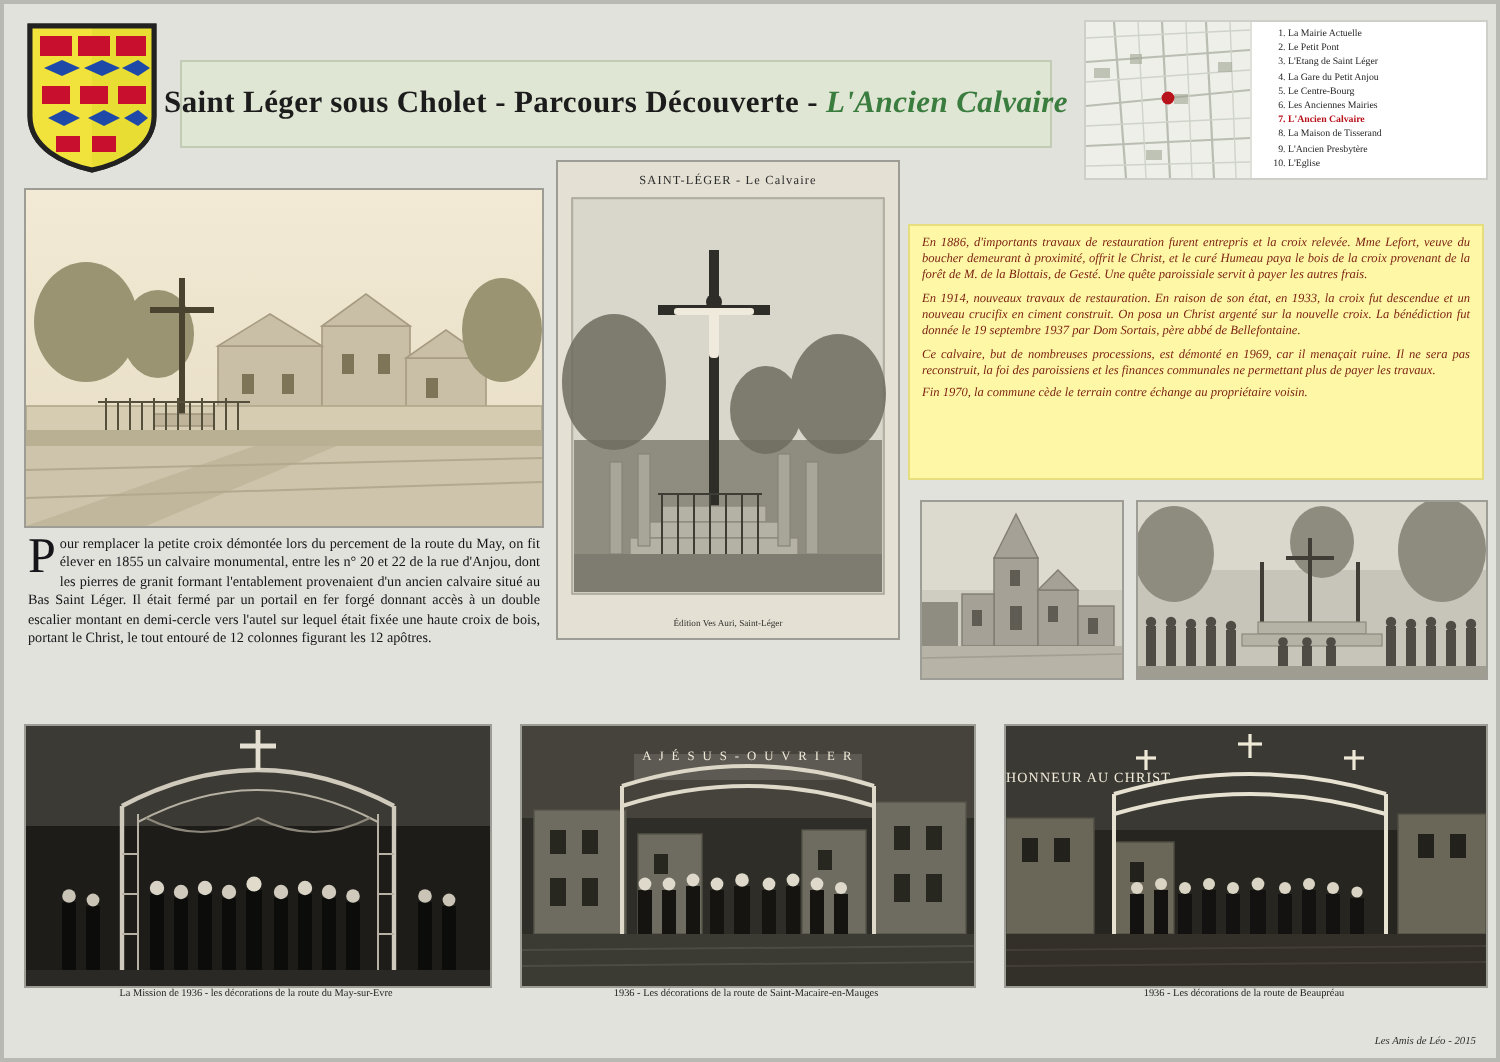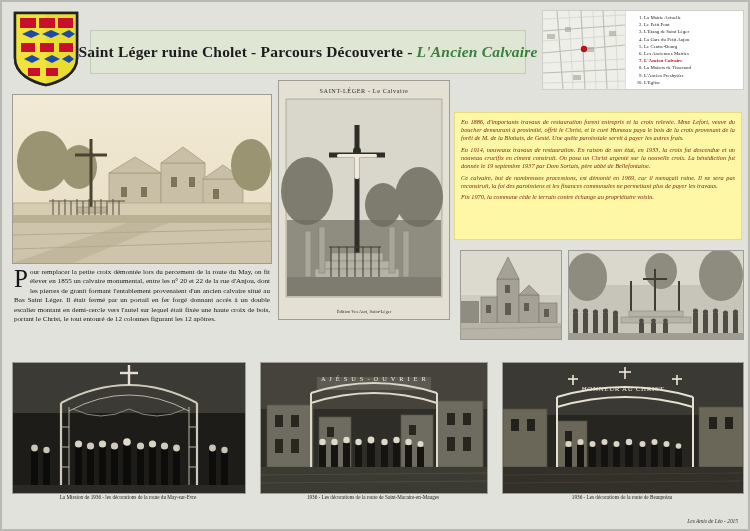--- a/index.html
+++ b/index.html
@@ -238,21 +238,21 @@
       <g fill="#c8102e">
         <path d="M16 58 h12 v8 h-12 z"></path>
         <path d="M34 58 h12 v8 h-12 z"></path>
       </g>
       <path d="M3 3 H65 V48 C65 64 48 72 34 75 C20 72 3 64 3 48 Z" fill="none" stroke="#222" stroke-width="2.5"></path>
     </svg>
   </div>
 
   <div id="title-banner">
     <div id="title-text">
-      <span class="plain">Saint Léger ruine Cholet - Parcours Découverte - </span><span class="accent">L'Ancien Calvaire</span>
+      <span class="plain">Saint Léger sous Cholet - Parcours Découverte - </span><span class="accent">L'Ancien Calvaire</span>
     </div>
   </div>
 
   <div id="maplegend">
     <div id="minimap">
       <svg class="scene" viewBox="0 0 82 78" width="82" height="78">
         <rect x="0" y="0" width="82" height="78" fill="#edefe8"></rect>
         <g stroke="#b9bdb2" stroke-width="1.1" fill="none">
           <path d="M0 20 L82 14"></path>
           <path d="M0 42 L82 34"></path>
@@ -696,21 +696,21 @@
           <circle cx="151.5" cy="79" r="3"></circle>
         <circle cx="163.5" cy="81" r="3"></circle>
           <circle cx="175.5" cy="83" r="2.8"></circle>
       </g>
       <rect x="0" y="104" width="240" height="26" fill="#332f29"></rect>
       <g stroke="#423e36" stroke-width="1">
         <path d="M0 112 L240 110"></path>
           <path d="M0 120 L240 118"></path>
       </g>
     </svg>
-    <div style="position:absolute;left:0;top:22px;width:100%;text-align:center;font-size:7px;letter-spacing:0.6px;color:#f2ecdb;font-family:Liberation Serif, serif;">HONNEUR AU CHRIST</div>
+    <div style="position:absolute;left:0;top:22px;width:100%;font-size:7px;letter-spacing:0.6px;color:#f2ecdb;font-family:Liberation Serif, serif;">HONNEUR AU CHRIST</div>
   </div>
   <div class="cap" style="left:500px; top:492px; width:240px;">1936 - Les décorations de la route de Beaupréau</div>
 
   <div id="left-text">
     <span class="dropcap">P</span><span>our remplacer la petite croix démontée lors du percement de la route du May, on fit élever en 1855 un calvaire monumental, entre les n° 20 et 22 de la rue d'Anjou, dont les pierres de granit formant l'entablement provenaient d'un ancien calvaire situé au Bas Saint Léger. Il était fermé par un portail en fer forgé donnant accès à un double escalier montant en demi-cercle vers l'autel sur lequel était fixée une haute croix de bois, portant le Christ, le tout entouré de 12 colonnes figurant les 12 apôtres.</span>
   </div>
 
   <div id="credit">Les Amis de Léo - 2015</div>
 
 </div>

